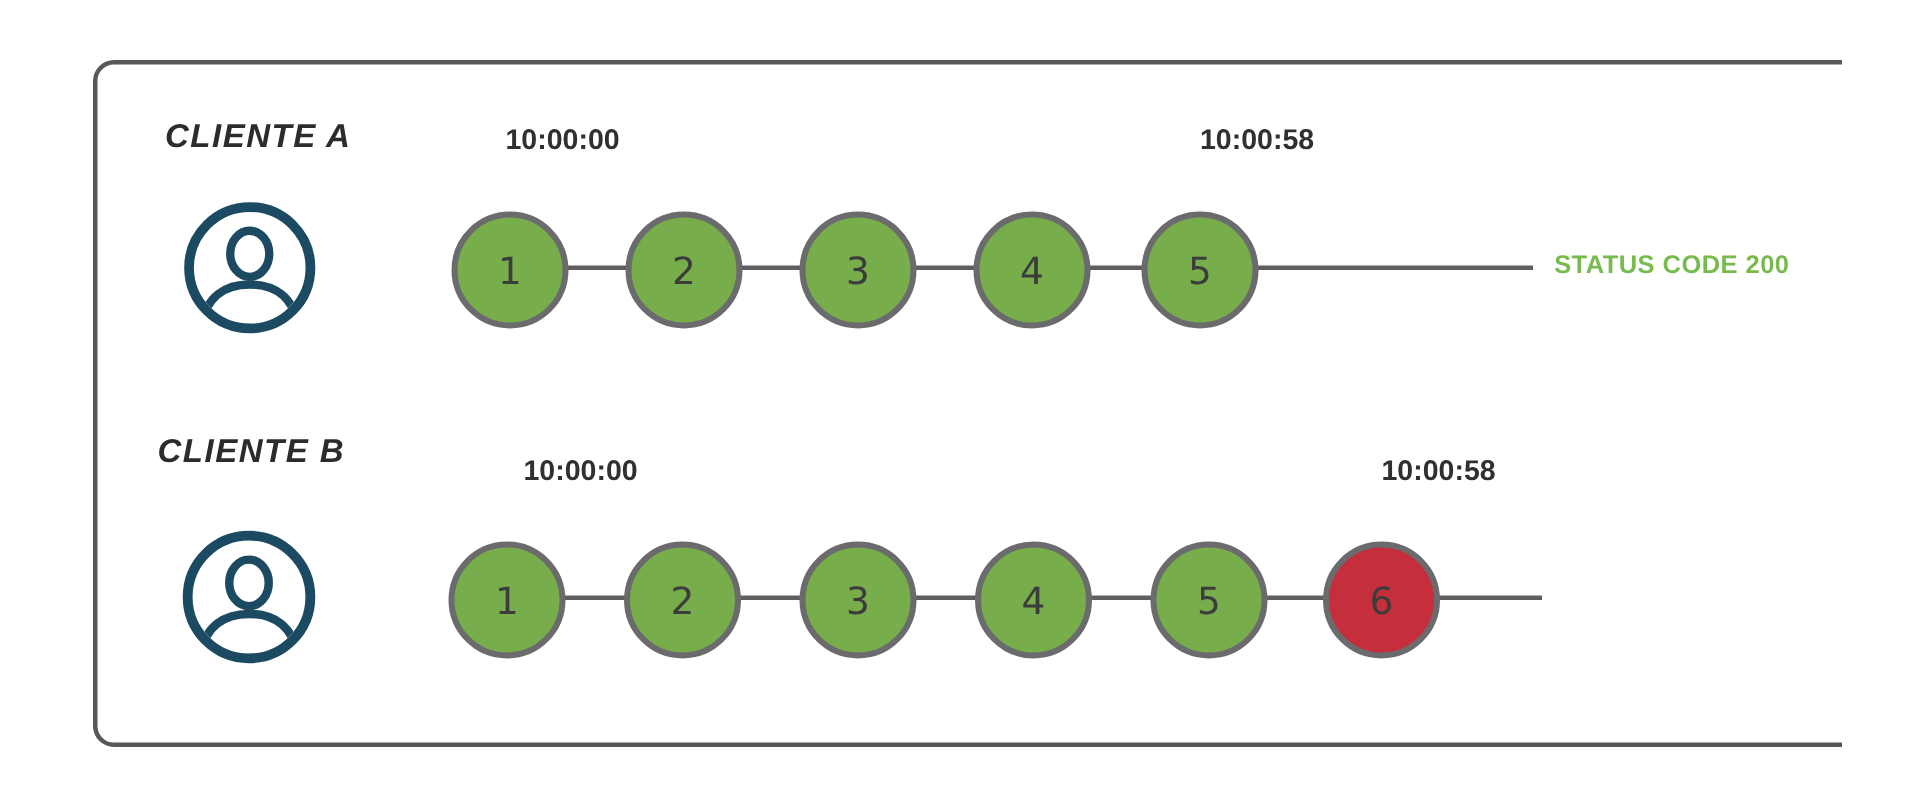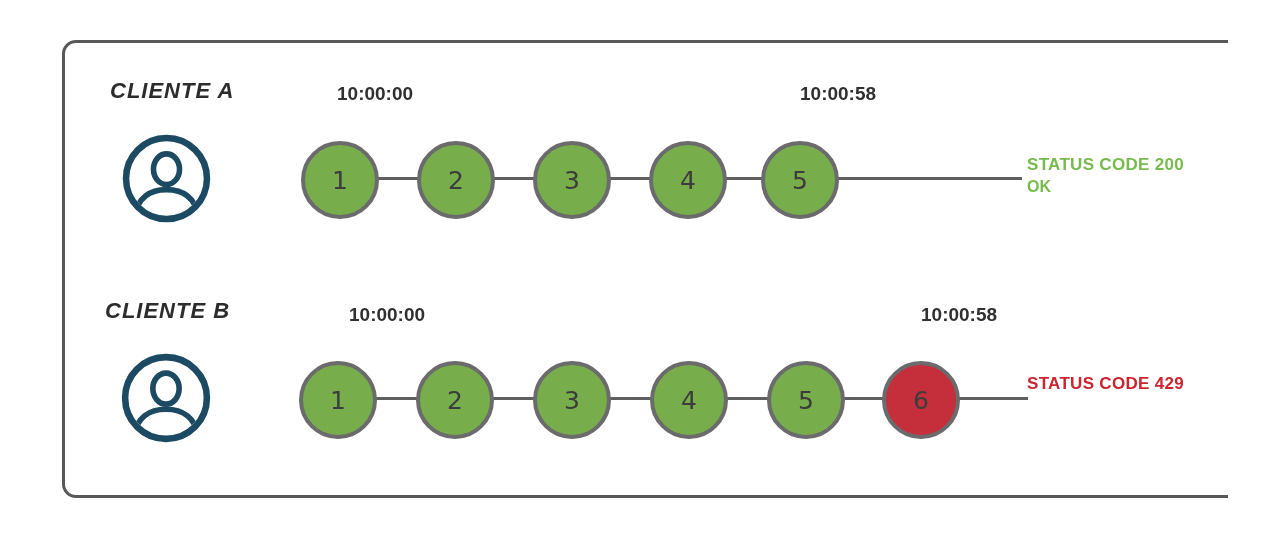--- a/index.html
+++ b/index.html
@@ -53,23 +53,24 @@
     font-family:"DejaVu Sans", sans-serif;
     font-size:25px;
     color:#3c3c3c;
     z-index:2;
   }
   .circle.ok{background:var(--request-ok,#77ad4a);}
   .circle.limited{background:var(--request-limited,#c52f3c);}
   .status{
     position:absolute;
     width:166px;
-    text-align:left;
+    text-align:right;
     font-weight:bold;
     z-index:2;
+    margin-top:12px;
   }
   .status .line1{font-size:17px;letter-spacing:0.3px;line-height:22px;white-space:nowrap;}
   .status .line2{font-size:16px;line-height:21px;white-space:nowrap;}
 </style>
 </head>
 <body>
 
 <div class="stage">
   <div class="frame"></div>
 
@@ -97,26 +98,25 @@
     <div class="connector" style="left:340px;top:177px;width:682px"></div>
 
     <div class="circle ok" style="left:301px;top:141px">1</div>
     <div class="circle ok" style="left:417px;top:141px">2</div>
     <div class="circle ok" style="left:533px;top:141px">3</div>
     <div class="circle ok" style="left:649px;top:141px">4</div>
     <div class="circle ok" style="left:761px;top:141px">5</div>
 
     <div class="status" style="left: 1027px; top: 154px; color: rgb(119, 187, 77);">
       <div class="line1">STATUS CODE 200</div>
-      <div class="line2">OK</div>
     </div>
   </div>
 
   <div>
-    <div class="client-label" style="left:105px;top:298px">CLIENTE B</div>
+    <div class="client-label" style="left:105px;top:288px">CLIENTE B</div>
 
     <div class="avatar" style="left: 119px; top: 351px; width: 94px; height: 94px; color: rgb(29, 74, 99);">
       <svg viewBox="0 0 100 100" aria-hidden="true">
         <defs>
             <clipPath id="avclip-b">
               <circle cx="50" cy="50" r="40"></circle>
             </clipPath>
           </defs>
         <circle cx="50" cy="50" r="43.5" fill="none" stroke="currentColor" stroke-width="7"></circle>
         <g clip-path="url(#avclip-b)" fill="none" stroke="currentColor" stroke-width="6" stroke-linecap="round">
@@ -132,16 +132,15 @@
     <div class="connector" style="left:338px;top:397px;width:690px"></div>
 
     <div class="circle ok" style="left:299px;top:361px">1</div>
     <div class="circle ok" style="left:416px;top:361px">2</div>
     <div class="circle ok" style="left:533px;top:361px">3</div>
     <div class="circle ok" style="left:650px;top:361px">4</div>
     <div class="circle ok" style="left:767px;top:361px">5</div>
     <div class="circle limited" style="left:882px;top:361px">6</div>
 
     <div class="status" style="left: 1027px; top: 373px; color: rgb(203, 36, 47);">
-      <div class="line1">STATUS CODE 429</div>
     </div>
   </div>
 </div>
 
 </body></html>

